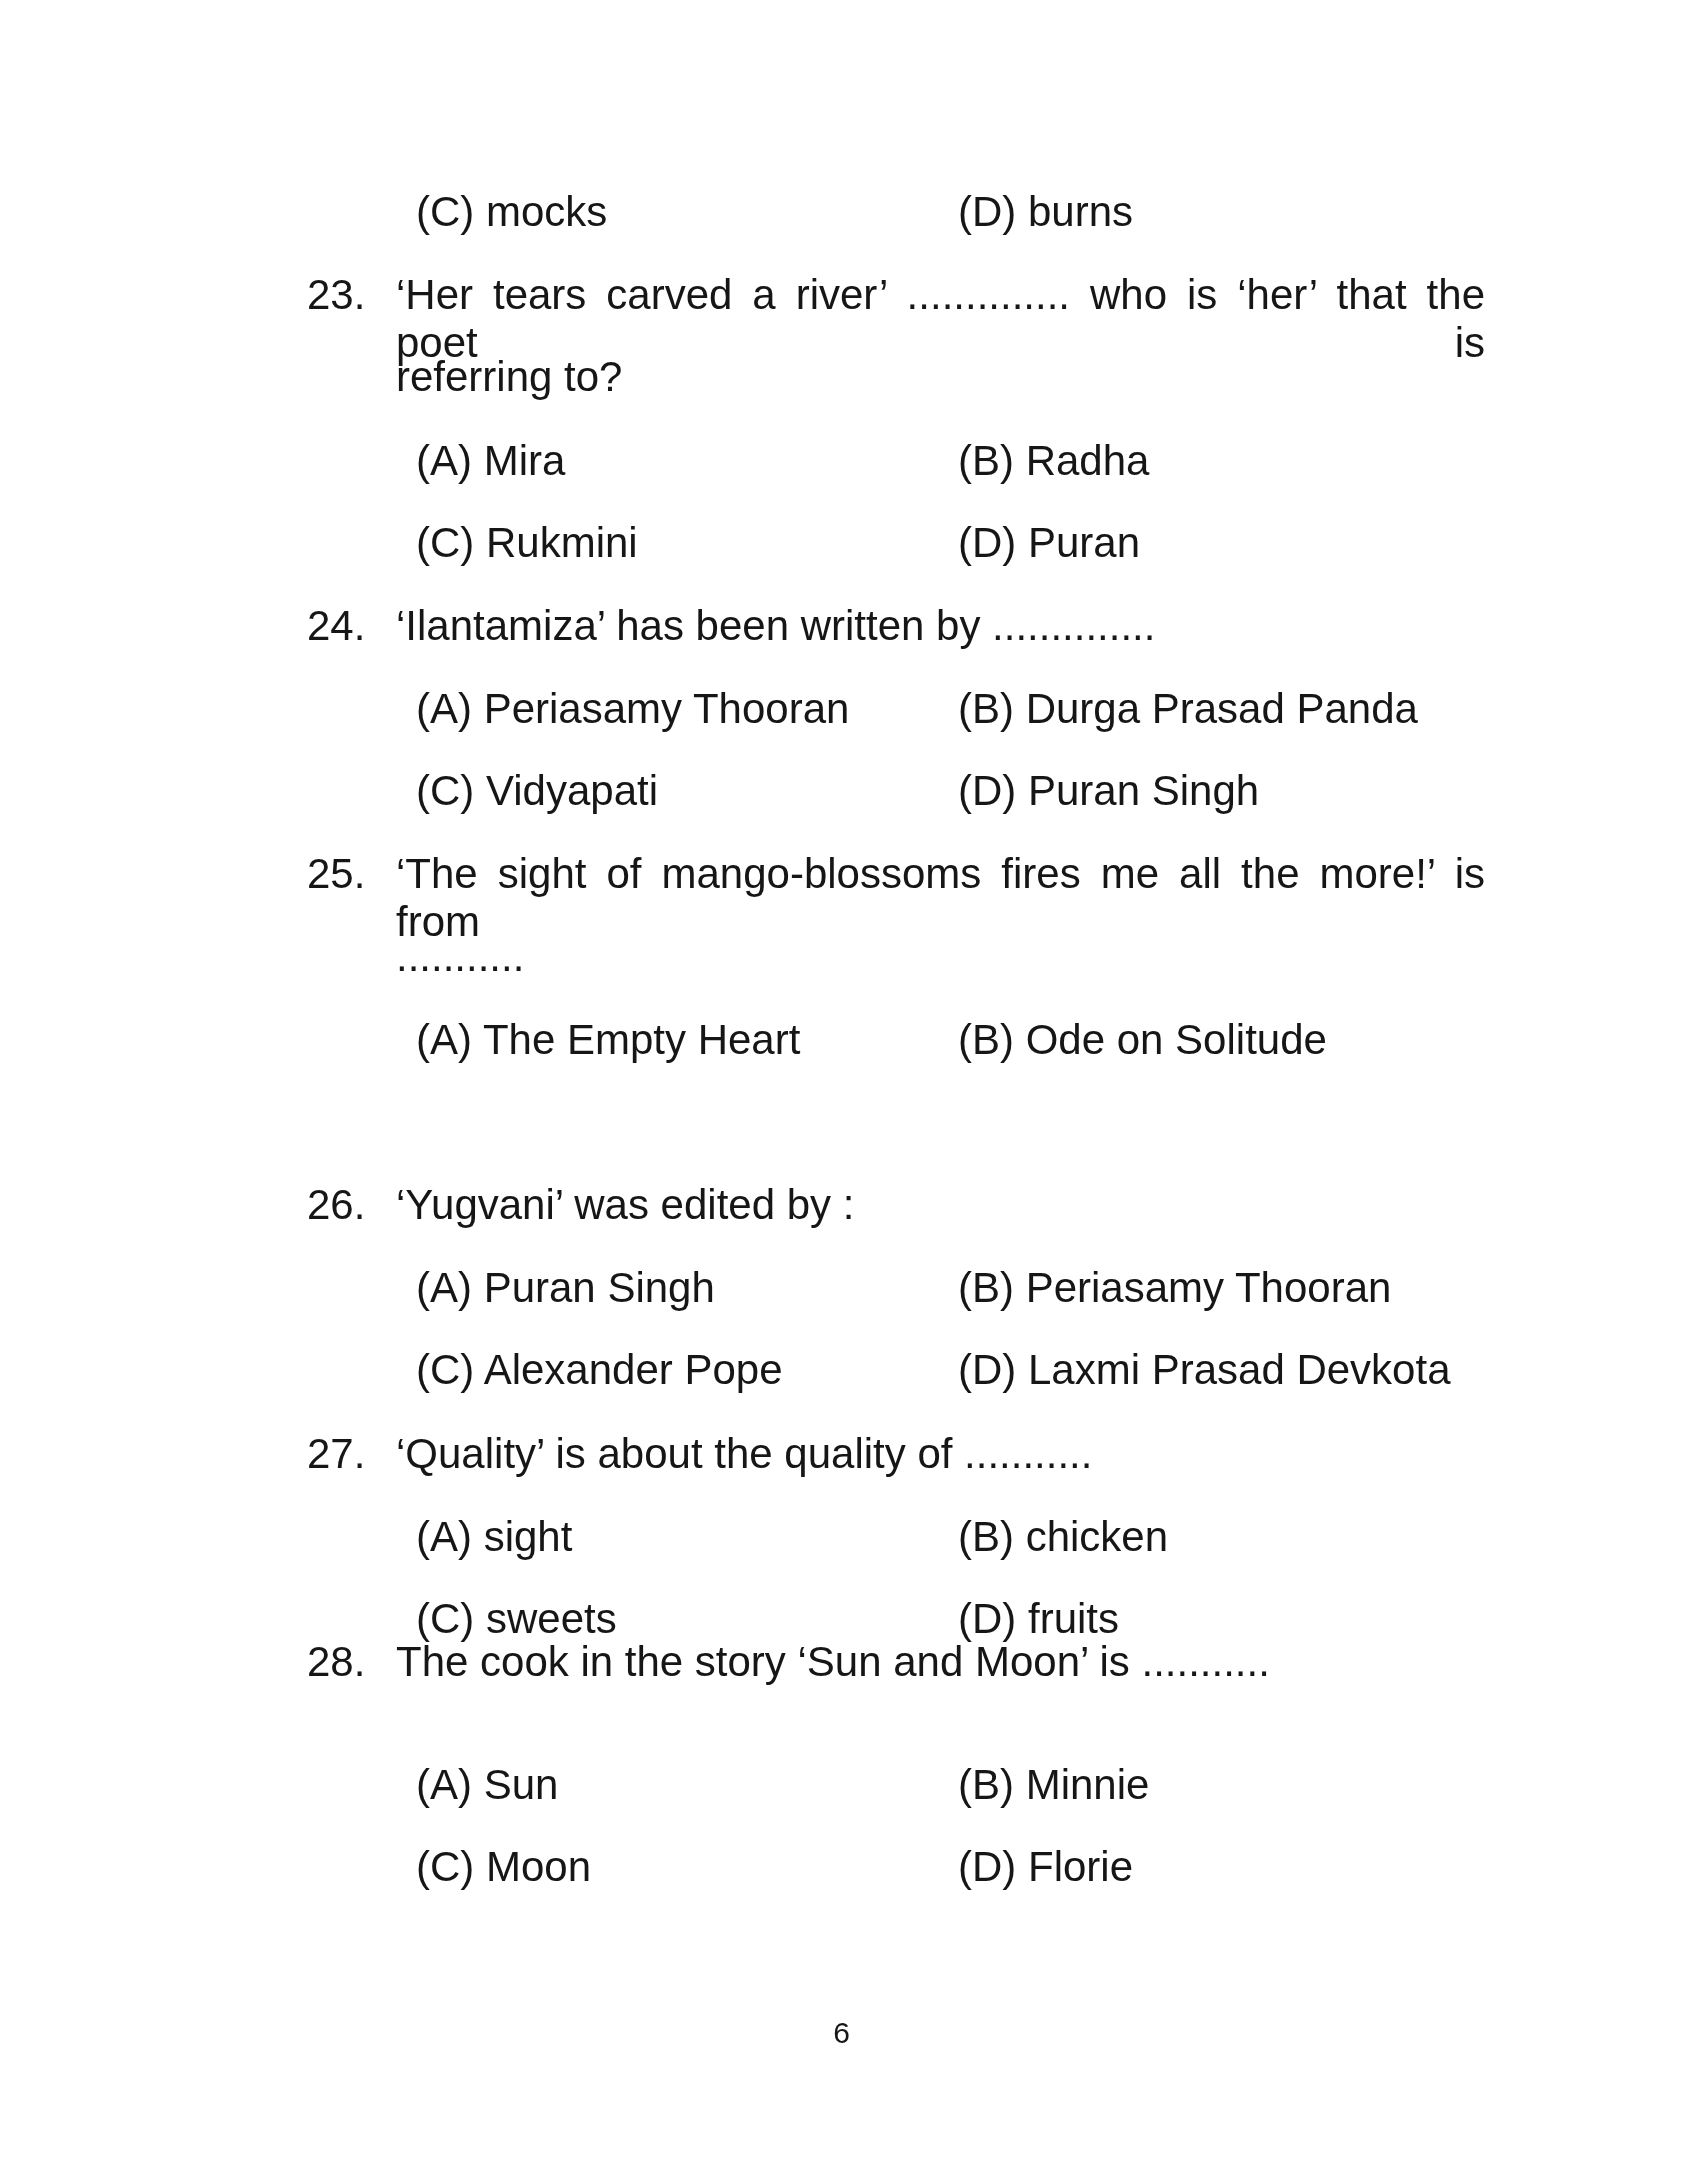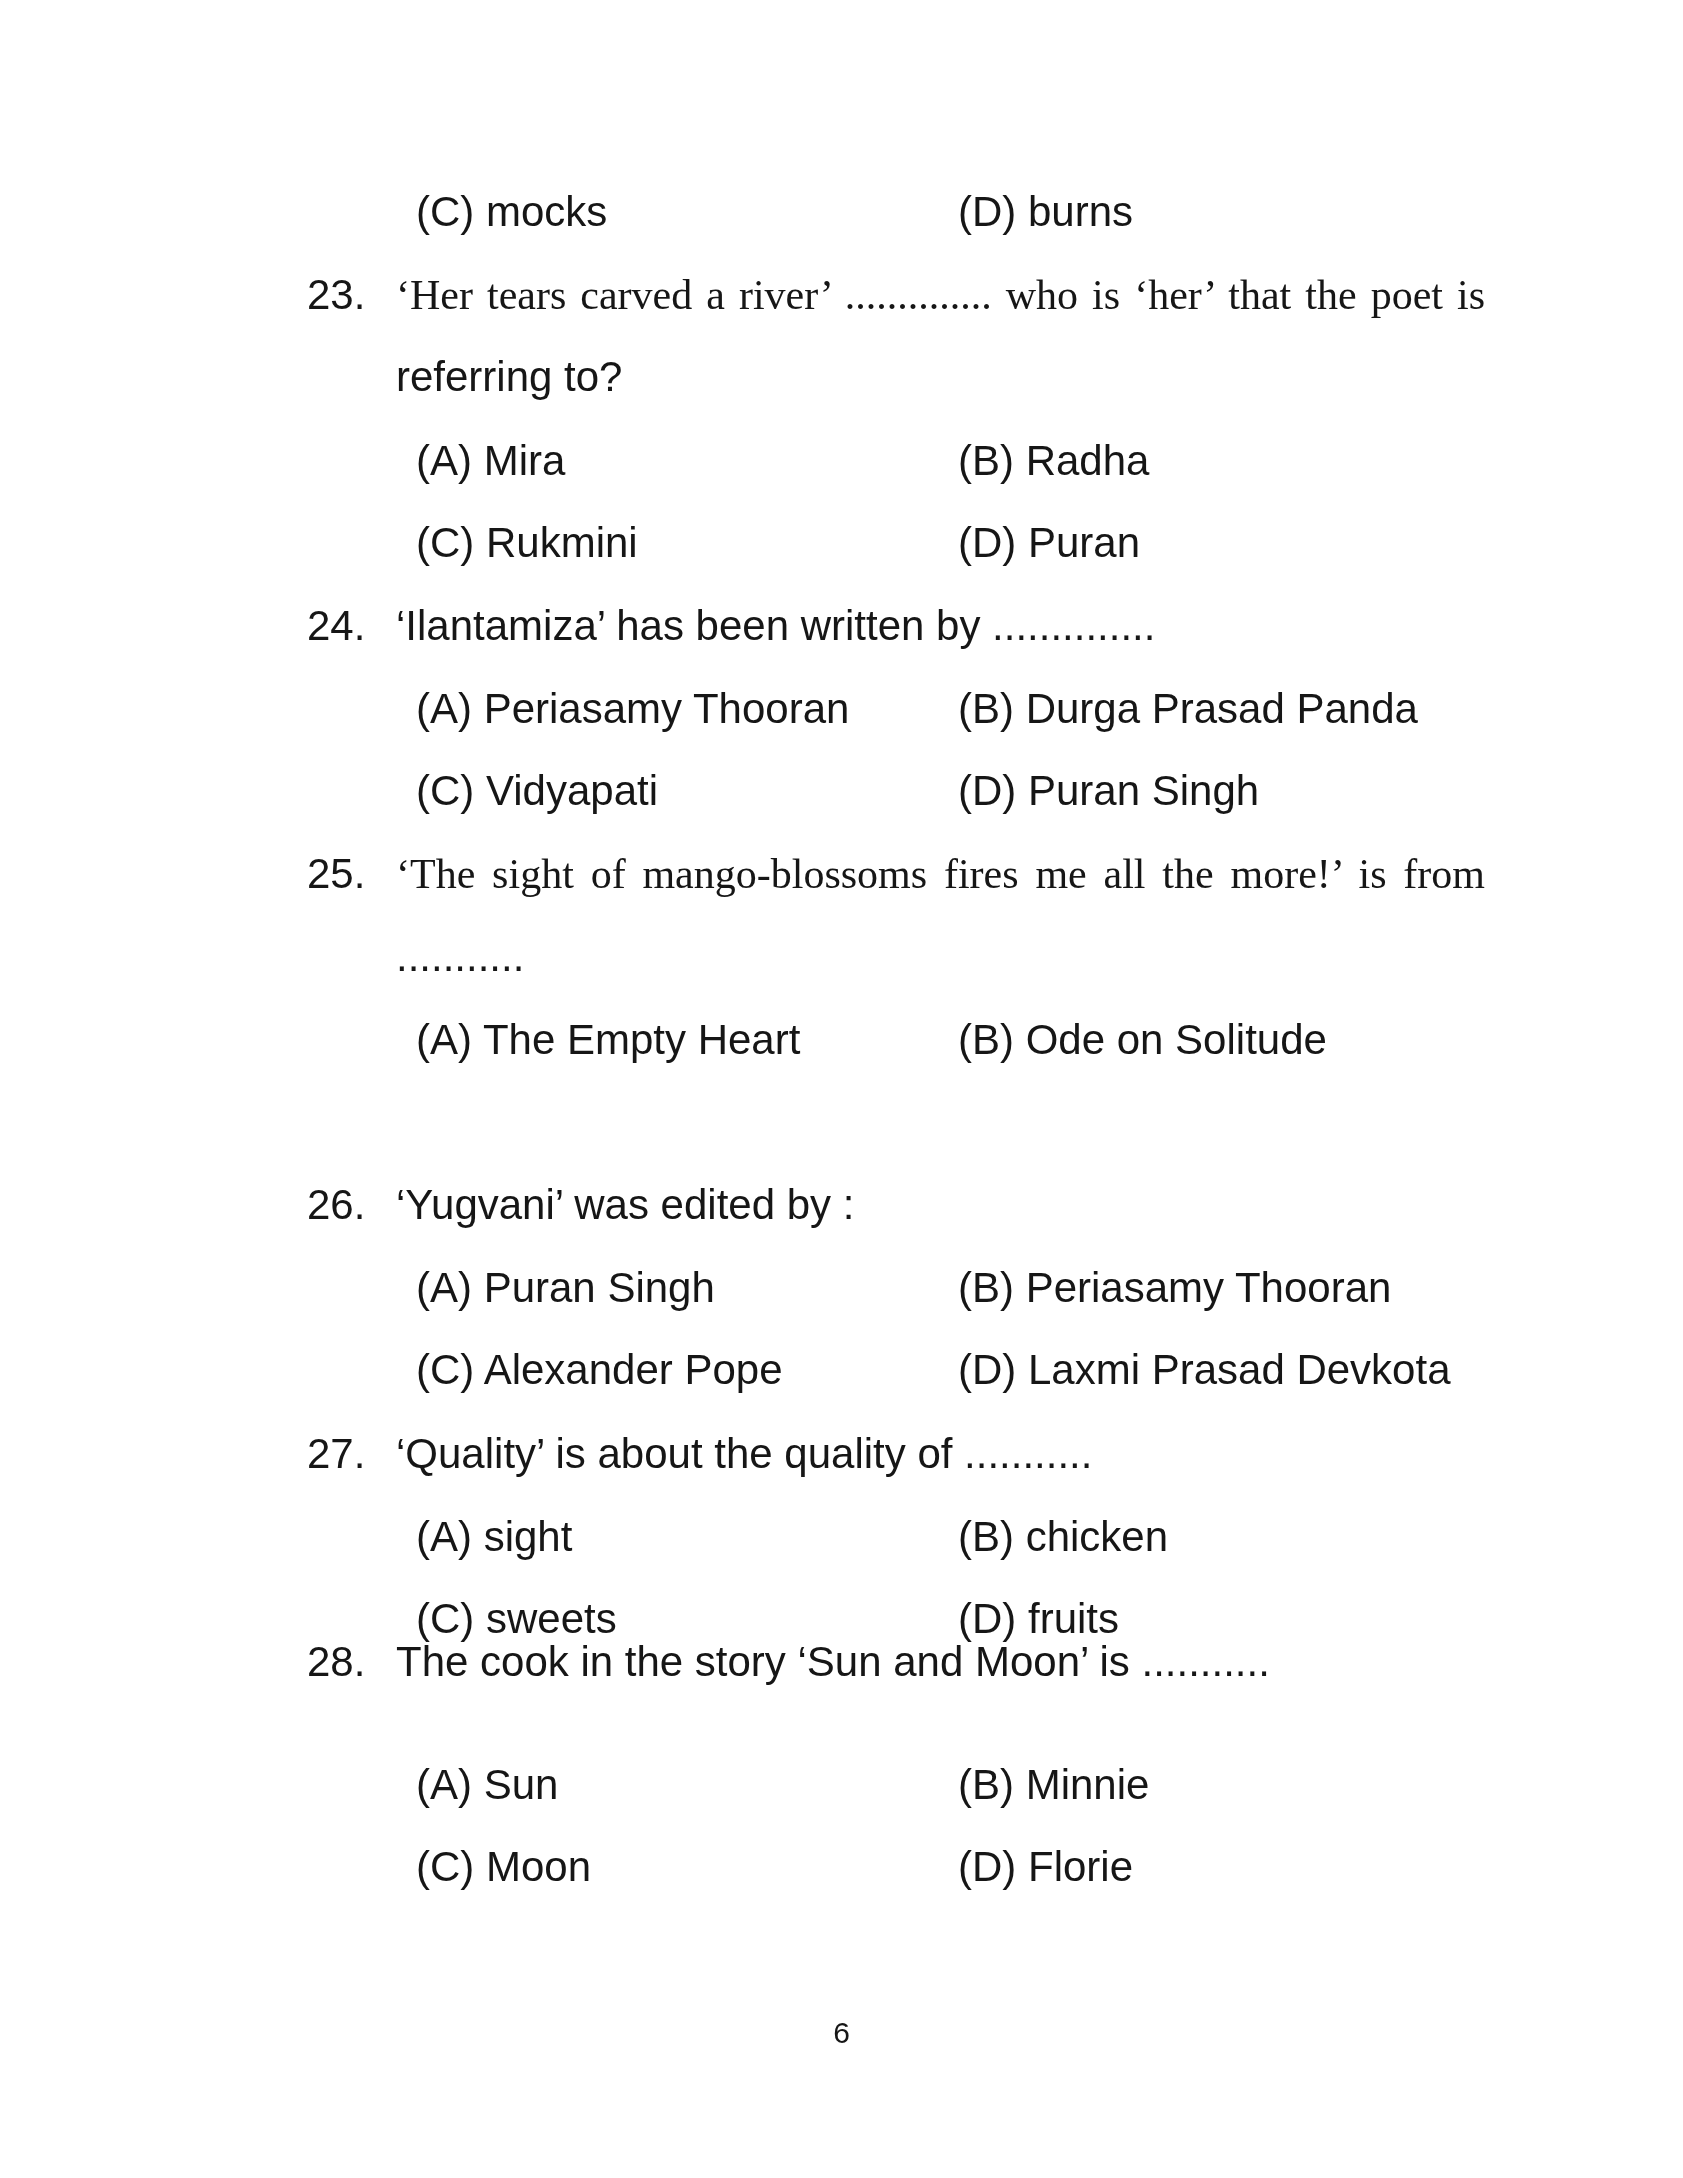--- a/index.html
+++ b/index.html
@@ -15,21 +15,20 @@
   }
   .row { position: absolute; left: 0; width: 1683px; height: 55px; white-space: nowrap; }
   .qnum  { position: absolute; left: 307px; top: 0; text-align: center; }
   .qtext { position: absolute; left: 396px; top: 0; }
   .qtext.justified {
     width: 1089px;
     white-space: normal;
     text-align: justify;
     text-align-last: justify;
     text-justify: inter-word;
-    font-family: Liberation Serif, serif;
   }
   .opt-left  { position: absolute; left: 416px; top: 0; }
   .opt-right { position: absolute; left: 958px; top: 0; }
   .page-num {
     position: absolute;
     top: 2016px;
     left: 0;
     width: 1683px;
     text-align: center;
     font-size: 30px;

